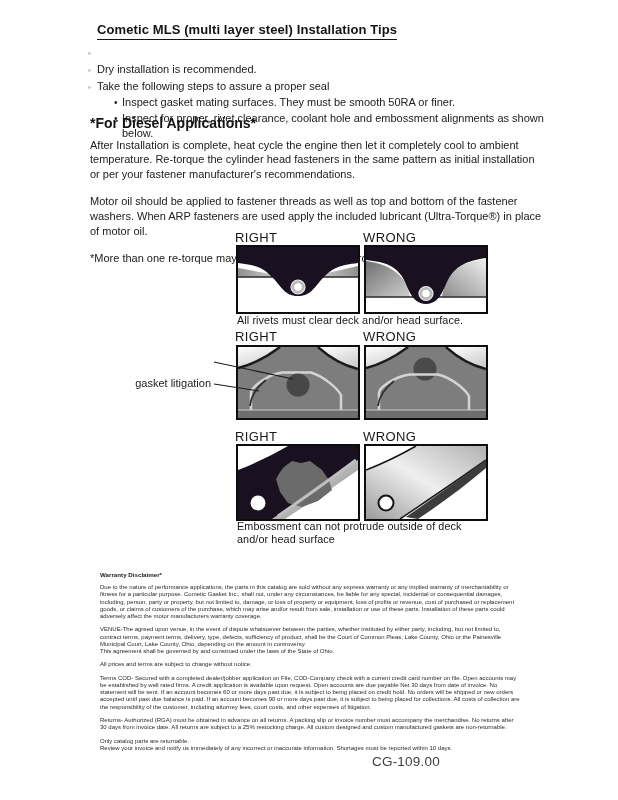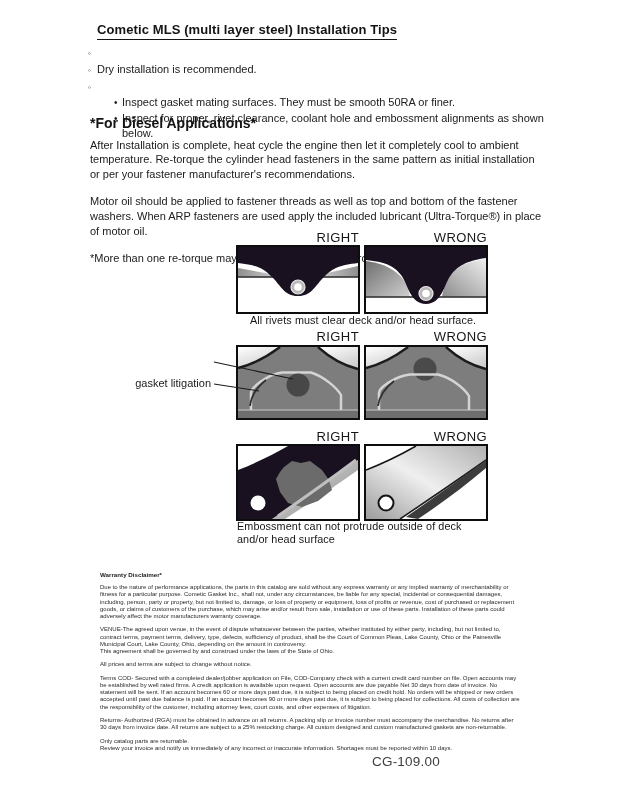--- a/index.html
+++ b/index.html
@@ -17,21 +17,21 @@
   .brow{display:flex;}
   .bmark{width:9px;flex:none;font-size:8px;padding-top:2px;color:#202020;}
   .sub{margin-left:26px;}
   .sub .bmark{font-size:10px;padding-top:1px;width:8px;}
   
   .diesel{position:absolute;left:90px;top:116px;width:452px;font-size:11px;line-height:14.6px;color:#202020;}
   .diesel h2{font-size:14px;font-weight:bold;margin:0 0 7px 0;color:#141414;}
   .diesel p{margin:0 0 13px 0;}
   
   .diagrams{position:absolute;left:0;top:228px;width:618px;height:332px;}
-  .dlabel{position:absolute;width:124px;text-align:right;font-size:13px;letter-spacing:.4px;color:#171717;}
+  .dlabel{position:absolute;width:124px;text-align:left;font-size:13px;letter-spacing:.4px;color:#171717;}
   .dbox{position:absolute;width:120px;border:2px solid #0d0d0d;background:#fff;line-height:0;}
   .dbox svg{display:block;}
   .dcaption{position:absolute;font-size:10.8px;line-height:13px;color:#161616;letter-spacing:.1px;}
   .ann{position:absolute;left:30px;width:181px;text-align:right;font-size:11px;line-height:11.5px;color:#1b1b1b;}
   .leaders{position:absolute;left:0;top:0;pointer-events:none;}
   
   .legal{position:absolute;left:100px;top:571px;width:420px;font-size:6px;line-height:7.2px;color:#2a2a2a;}
   .legal .lhead{font-weight:bold;font-size:6.2px;margin:0 0 6px 0;color:#1a1a1a;}
   .legal p{margin:0 0 6.2px 0;}
   .legal p.tight{margin:0 0 0 0;}
@@ -48,20 +48,21 @@
   <div class="bullets">
     <div class="brow">
       <span class="bmark">◦</span>
     </div>
     <div class="brow">
       <span class="bmark">◦</span>
       <span>Dry installation is recommended.</span>
     </div>
     <div class="brow">
       <span class="bmark">◦</span>
+      <span>Take the following steps to assure a proper seal</span>
     </div>
     <div class="brow sub">
       <span class="bmark">•</span>
       <span>Inspect gasket mating surfaces.  They must be smooth 50RA or finer.</span>
     </div>
     <div class="brow sub">
       <span class="bmark">•</span>
       <span>Inspect for proper, rivet clearance, coolant hole and embossment alignments as shown below.</span>
     </div>
   </div>
@@ -115,21 +116,21 @@
         <rect x="0" y="0" width="120" height="65" fill="#ffffff"></rect>
         <path d="M0,14 C20,17 29,23 36,31 C41,37 43,45 44,49.5 H0 Z" fill="url(#r2a)"></path>
         <path d="M120,12 C98,15 90,21 84,29 C79,35 77,45 76,49.5 H120 Z" fill="url(#r2b)"></path>
         <rect x="0" y="49.3" width="120" height="1.4" fill="#141414"></rect>
         <path d="M0,0 H120 V11 C99,14 91,20 85,28 C78,37 76,57 60,57 C44,57 42,37 35,28 C29,20 21,15 0,13 Z" fill="#191020"></path>
         <circle cx="60" cy="46.5" r="7" fill="#b9b9b9" stroke="#e9e9e9" stroke-width="1.2"></circle>
         <circle cx="60" cy="46.5" r="3.8" fill="#ffffff"></circle>
       </svg>
     </div>
 
-    <div class="dcaption" style="left:250px;top:86px;width:320px;">All rivets must clear deck and/or head surface.</div>
+    <div class="dcaption" style="left:237px;top:86px;width:320px;">All rivets must clear deck and/or head surface.</div>
 
     <div class="dlabel" style="left:235px;top:101px;">RIGHT</div>
     <div class="dlabel" style="left:363px;top:101px;">WRONG</div>
 
     <div class="ann" style="top:150px;">
       <div>gasket litigation</div>
     </div>
 
     <div class="dbox" style="left:236px;top:117px;">
       <svg width="120" height="71" viewBox="0 0 120 71">

